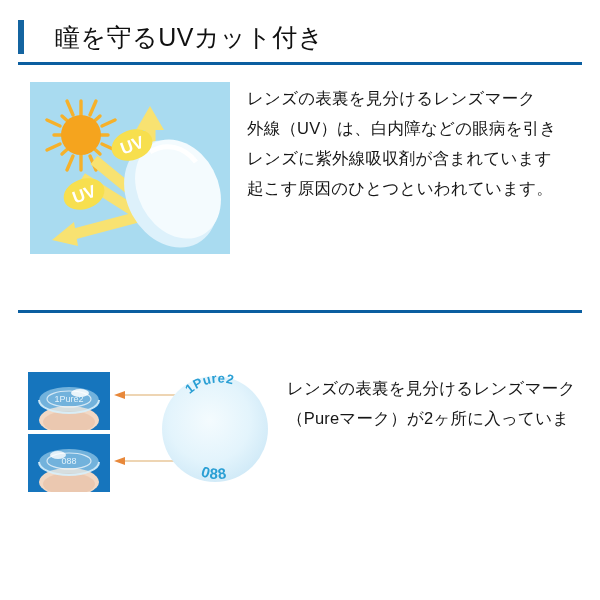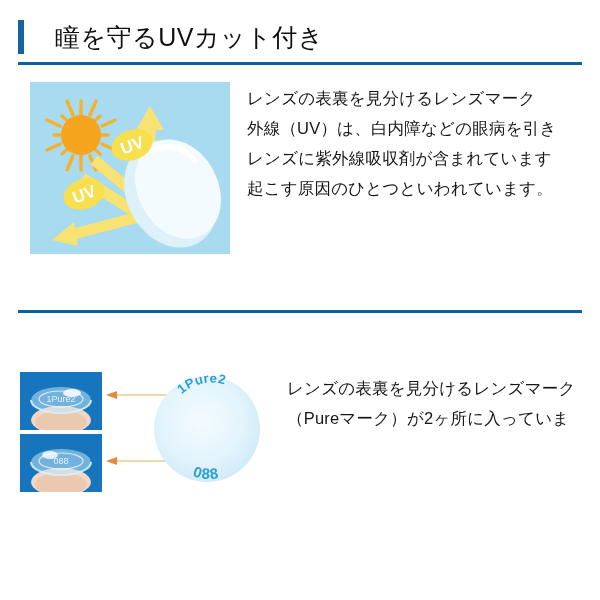--- a/index.html
+++ b/index.html
@@ -70,21 +70,21 @@
     width: 200px;
     height: 172px;
     background: #a9dbf0;
     overflow: hidden;
   }
   .uv-svg { display:block; width:200px; height:172px; }
 
   
   .pure-fig {
     position: absolute;
-    left: 20px;
+    left: 28px;
     top: 372px;
     width: 220px;
     height: 122px;
   }
   .lens-photo {
     position: absolute;
     left: 0;
     width: 82px;
     height: 58px;
     background: #1675bd;

